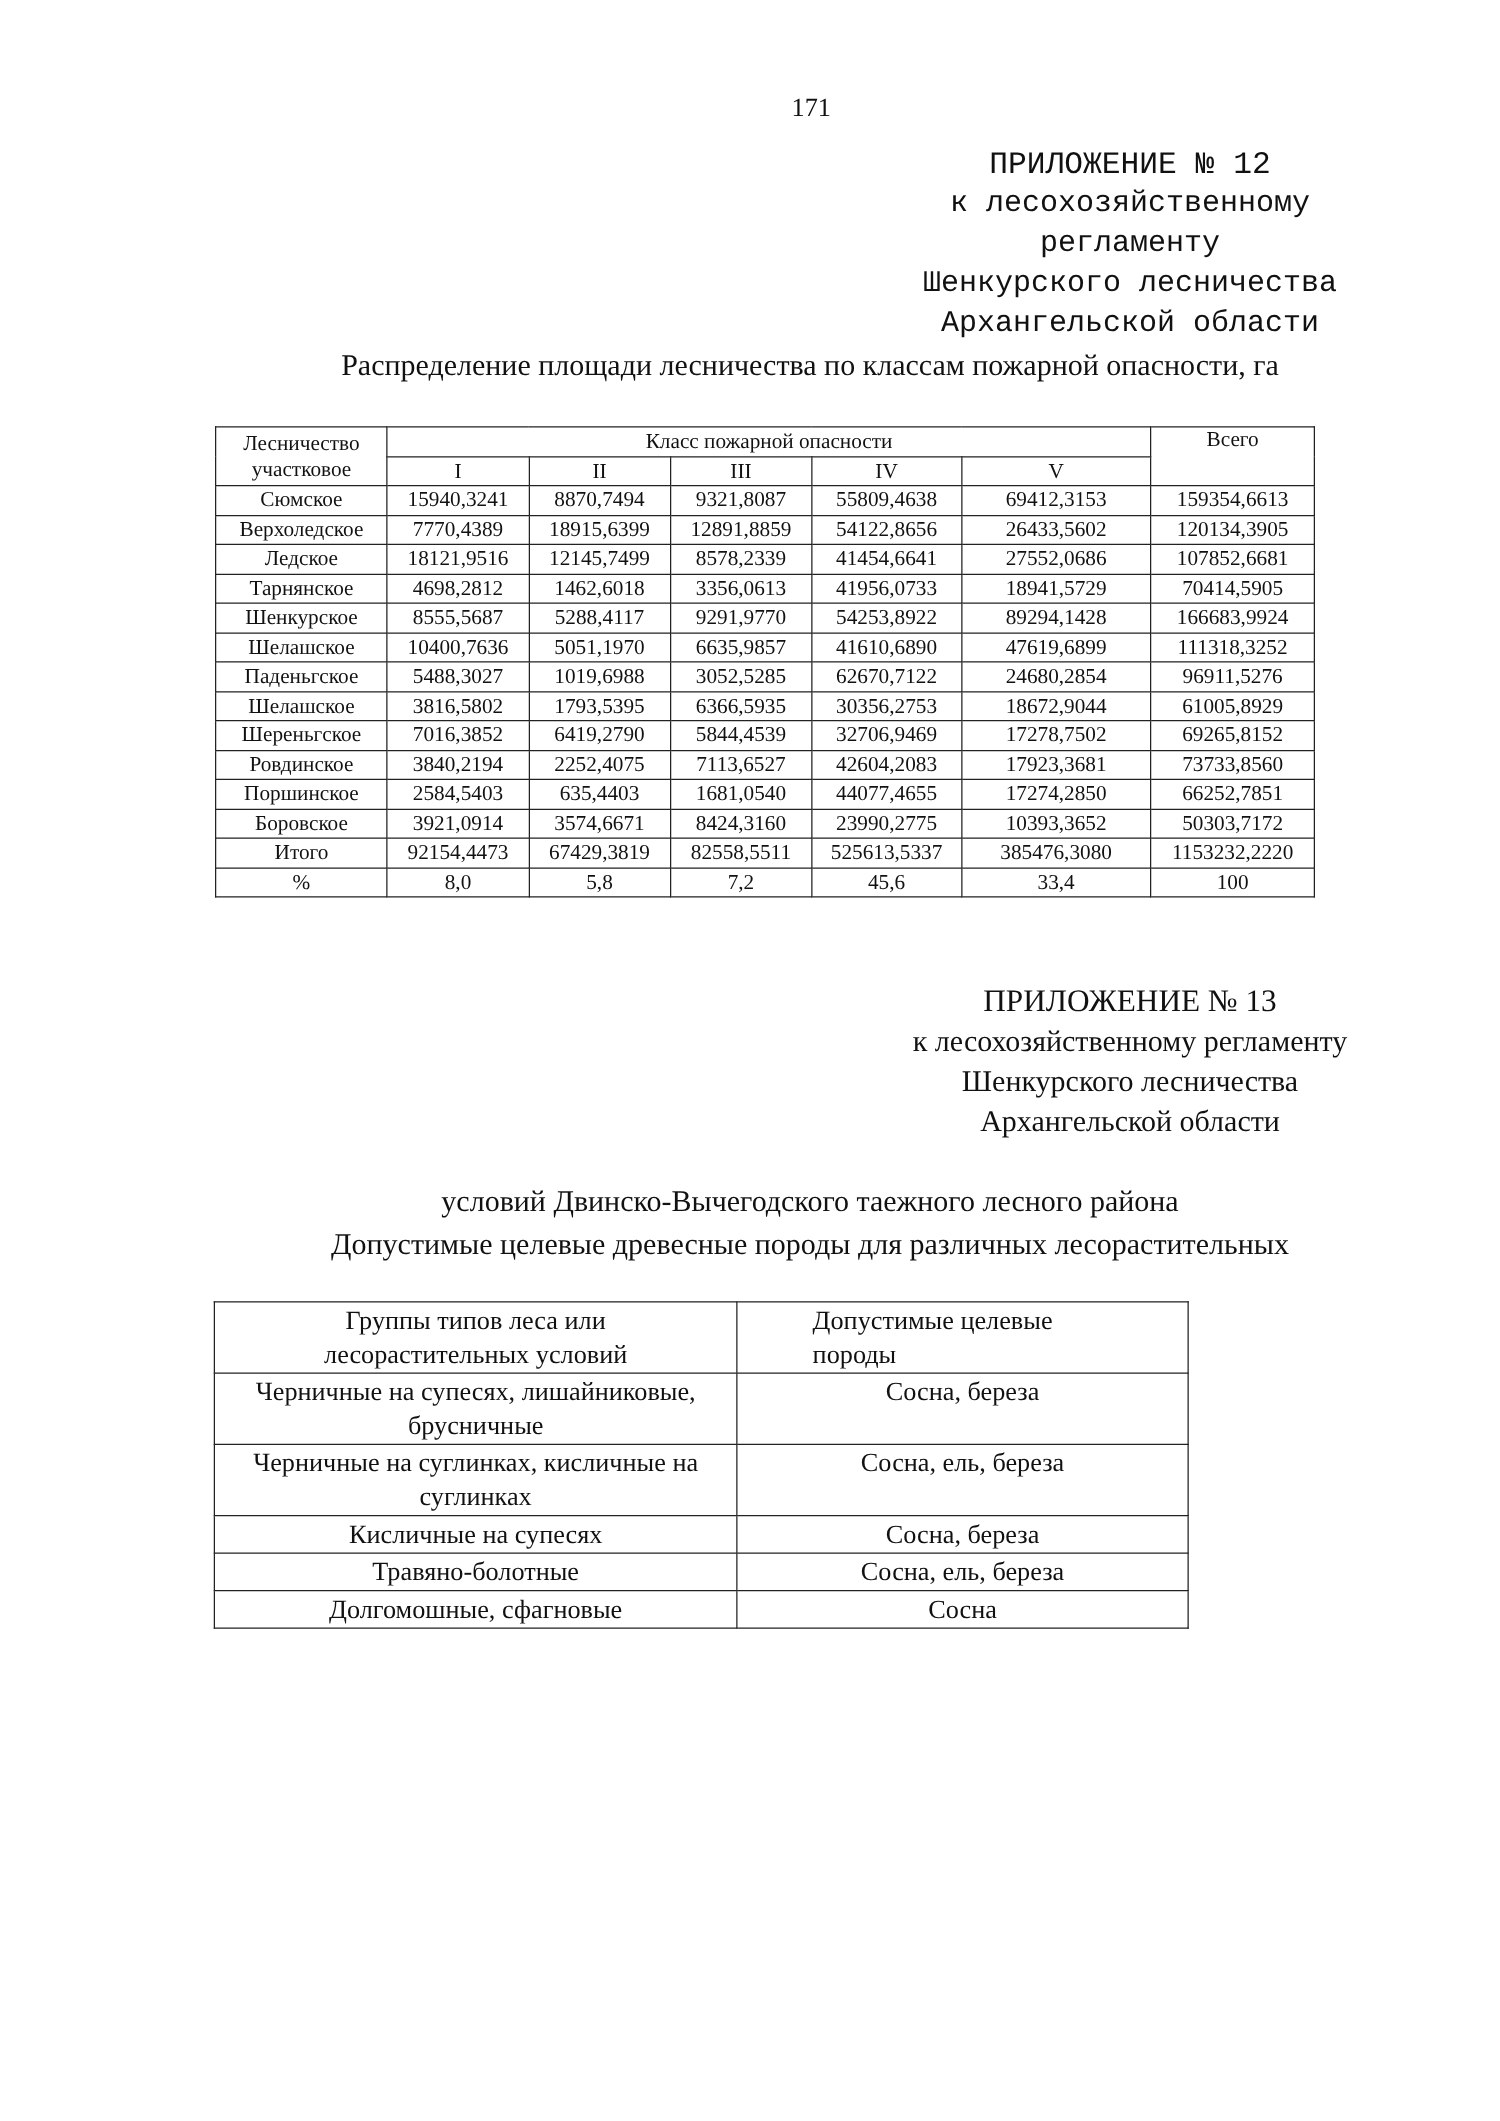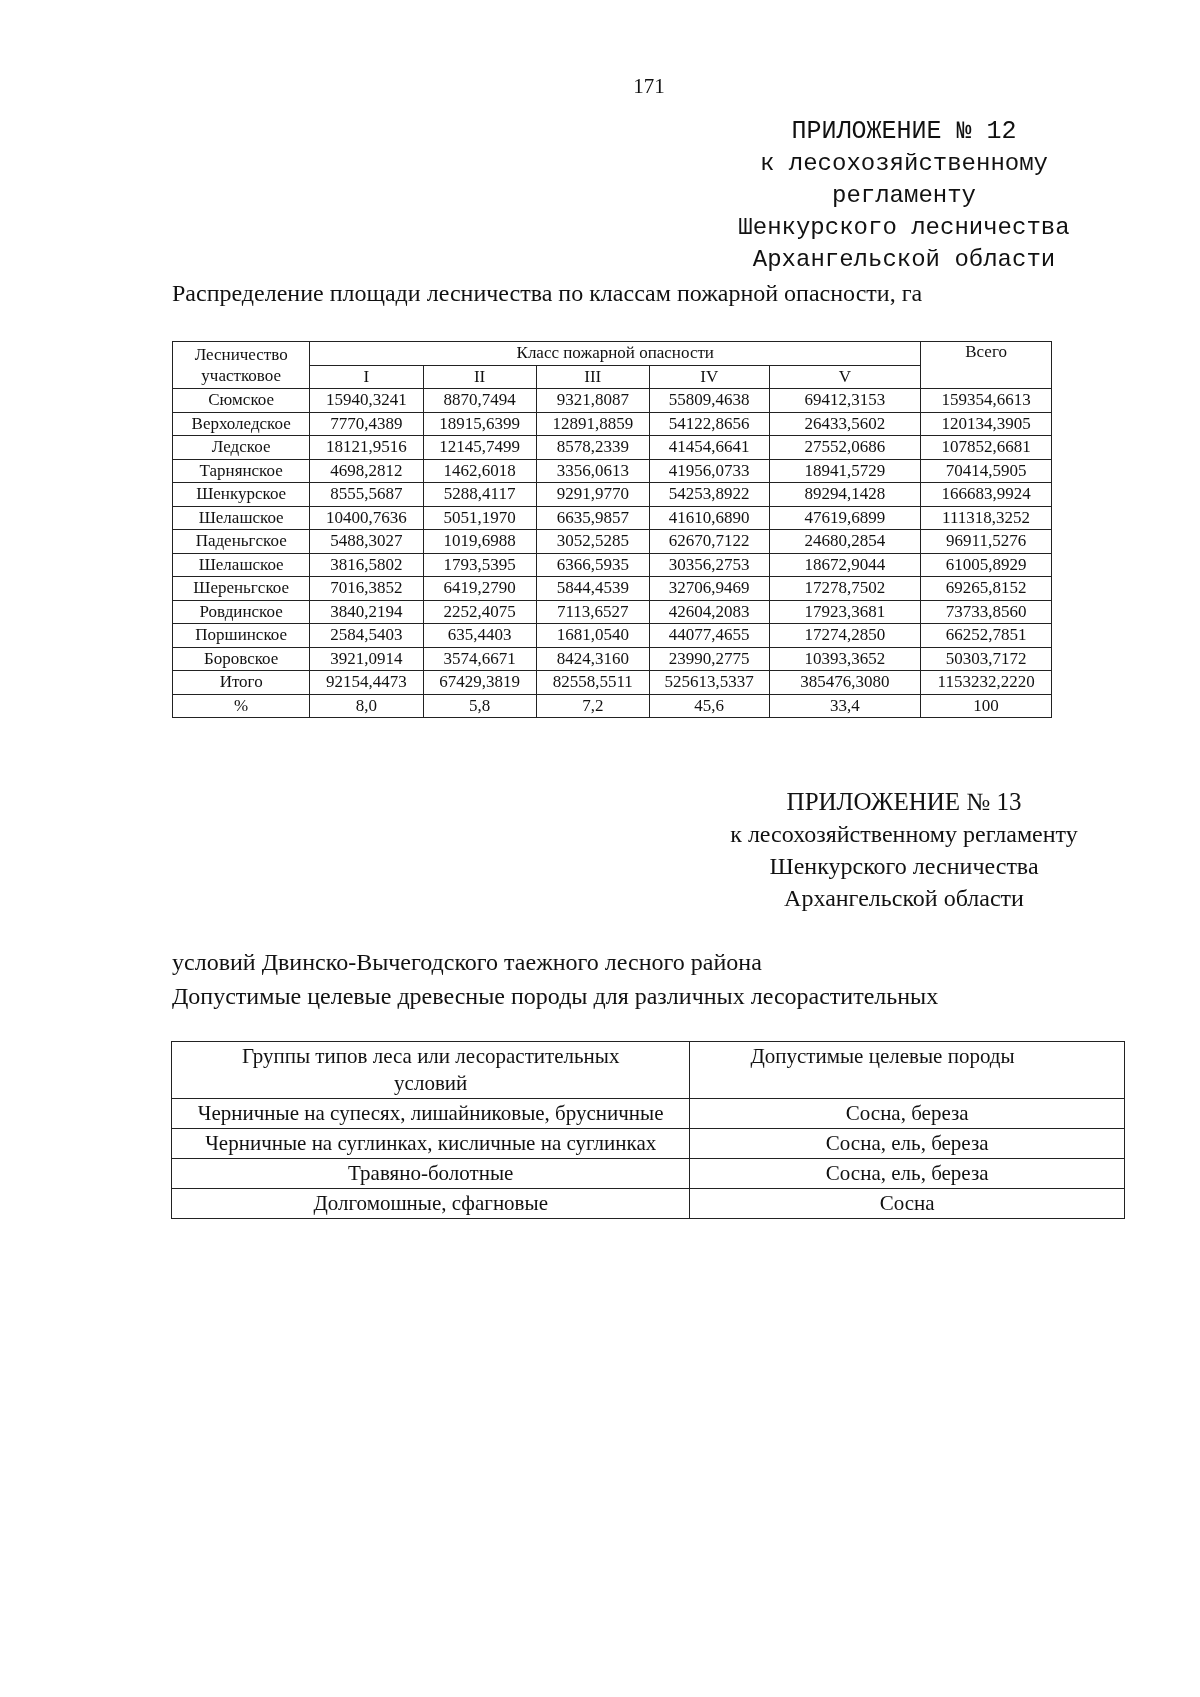--- a/index.html
+++ b/index.html
@@ -5,35 +5,35 @@
     html, body { margin: 0; padding: 0; background: #ffffff; }
     body {
       width: 1200px; height: 1697px; position: relative; overflow: hidden;
       font-family: "Liberation Serif", "DejaVu Serif", serif; color: #111;
     }
     .page-number { position: absolute; top: 74px; left: 0; width: 1298px; text-align: center; font-size: 21px; }
     .appendix { position: absolute; right: 76px; width: 440px; text-align: center; font-size: 24px; line-height: 32px; }
     .appendix .title { font-size: 25px; }
     .appendix.a12 { top: 116px; font-family: Liberation Mono, monospace; }
     .appendix.a13 { top: 786px; }
-    .caption { position: absolute; left: 172px; width: 952px; text-align: left; font-size: 24px; line-height: 34px; }
+    .caption { position: absolute; left: 172px; width: 952px; text-align: center; font-size: 24px; line-height: 34px; }
     .caption.c12 { top: 276px; }
     .caption.c13 { top: 945px; }
     table { border-collapse: collapse; position: absolute; }
     table.fire { top: 341px; left: 172px; width: 880px; font-size: 17px; }
     table.fire td, table.fire th {
       border: 1.3px solid #222; padding: 0 2px; height: 22.5px; line-height: 20px;
       text-align: center; font-weight: normal; white-space: nowrap;
     }
     table.fire col.c0 { width: 148px; }
     table.fire col.c1, table.fire col.c2, table.fire col.c3 { width: 122px; }
     table.fire col.c4 { width: 128px; }
     table.fire col.c5 { width: 170px; }
     table.fire col.c6 { width: 140px; }
-    table.species { top: 1041px; left: 171px; width: 954px; font-size: 21px; }
+    table.species { top: 1041px; left: 171px; width: 780px; font-size: 21px; }
     table.species td, table.species th {
       border: 1.3px solid #222; padding: 1px 5px; line-height: 27px;
       text-align: center; vertical-align: top; font-weight: normal;
     }
     table.species th { text-align: center; }
     table.species col.k0 { width: 519px; }
     table.species col.k1 { width: 435px; }
     table.species th.h1 { text-align: left; padding-left: 60px; padding-right: 60px; }
   </style>
 </head>
@@ -230,20 +230,24 @@
   <tbody id="species-body">
       <tr>
         <td>Черничные на супесях, лишайниковые, брусничные</td>
         <td>Сосна, береза</td>
       </tr>
       <tr>
         <td>Черничные на суглинках, кисличные на суглинках</td>
         <td>Сосна, ель, береза</td>
       </tr>
       <tr>
+        <td>Кисличные на супесях</td>
+        <td>Сосна, береза</td>
+      </tr>
+      <tr>
         <td>Травяно-болотные</td>
         <td>Сосна, ель, береза</td>
       </tr>
       <tr>
         <td>Долгомошные, сфагновые</td>
         <td>Сосна</td>
       </tr>
     </tbody>
 </table>
 

